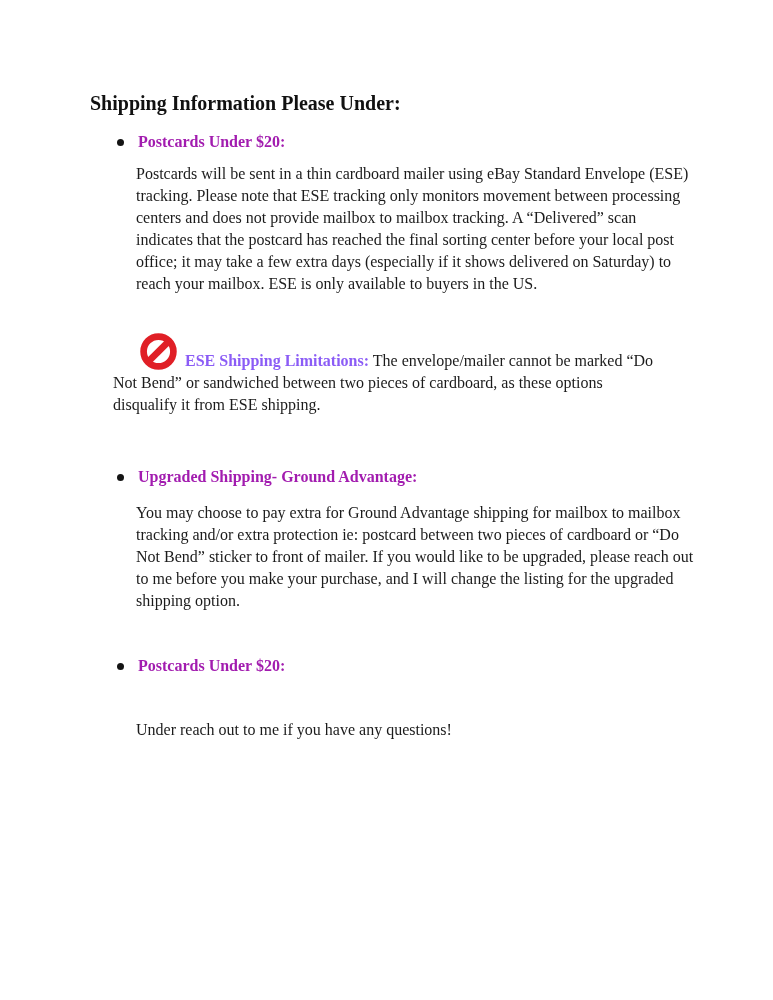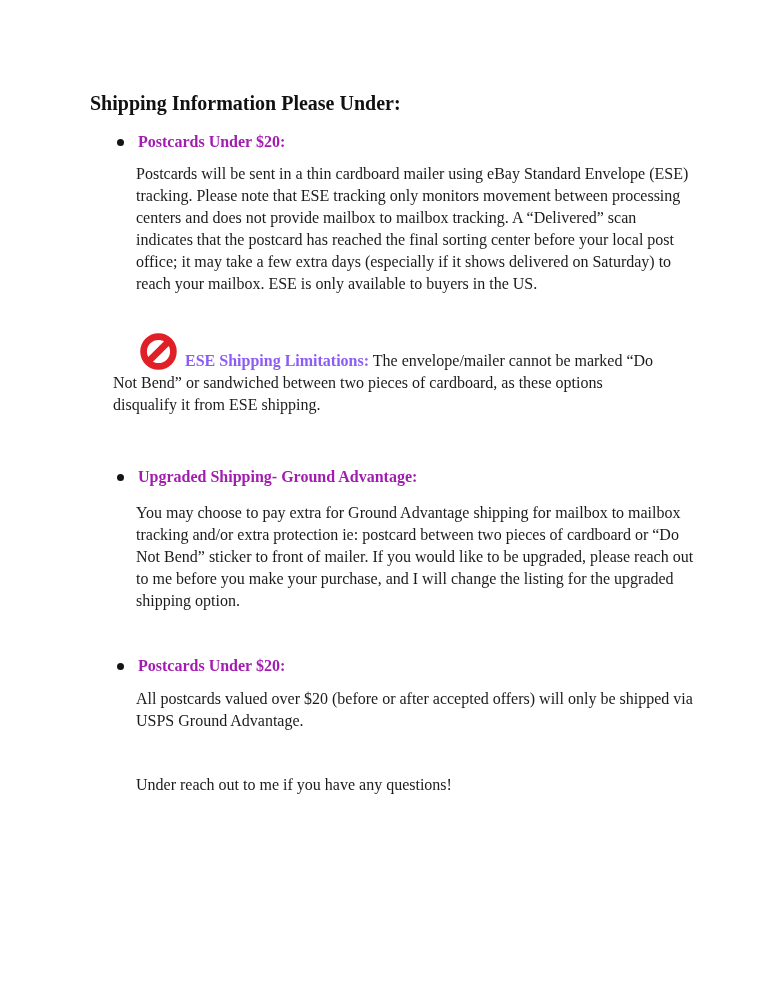--- a/index.html
+++ b/index.html
@@ -103,17 +103,16 @@
     <span class="bullet-heading">Upgraded Shipping- Ground Advantage:</span>
   </div>
 
   <p class="body-para para-2">You may choose to pay extra for Ground Advantage shipping for mailbox to mailbox tracking and/or extra protection ie: postcard between two pieces of cardboard or “Do Not Bend” sticker to front of mailer. If you would like to be upgraded, please reach out to me before you make your purchase, and I will change the listing for the upgraded shipping option.</p>
 
   <div class="bullet-item mt-sec3">
     <span class="dot"></span>
     <span class="bullet-heading">Postcards Under $20:</span>
   </div>
 
-  <p class="body-para para-3">All postcards valued over $20 (before or after accepted offers) will only be shipped via USPS Ground Advantage.</p>
 
   <p class="closing">Under reach out to me if you have any questions!</p>
 
 </div>
 
 </body></html>

